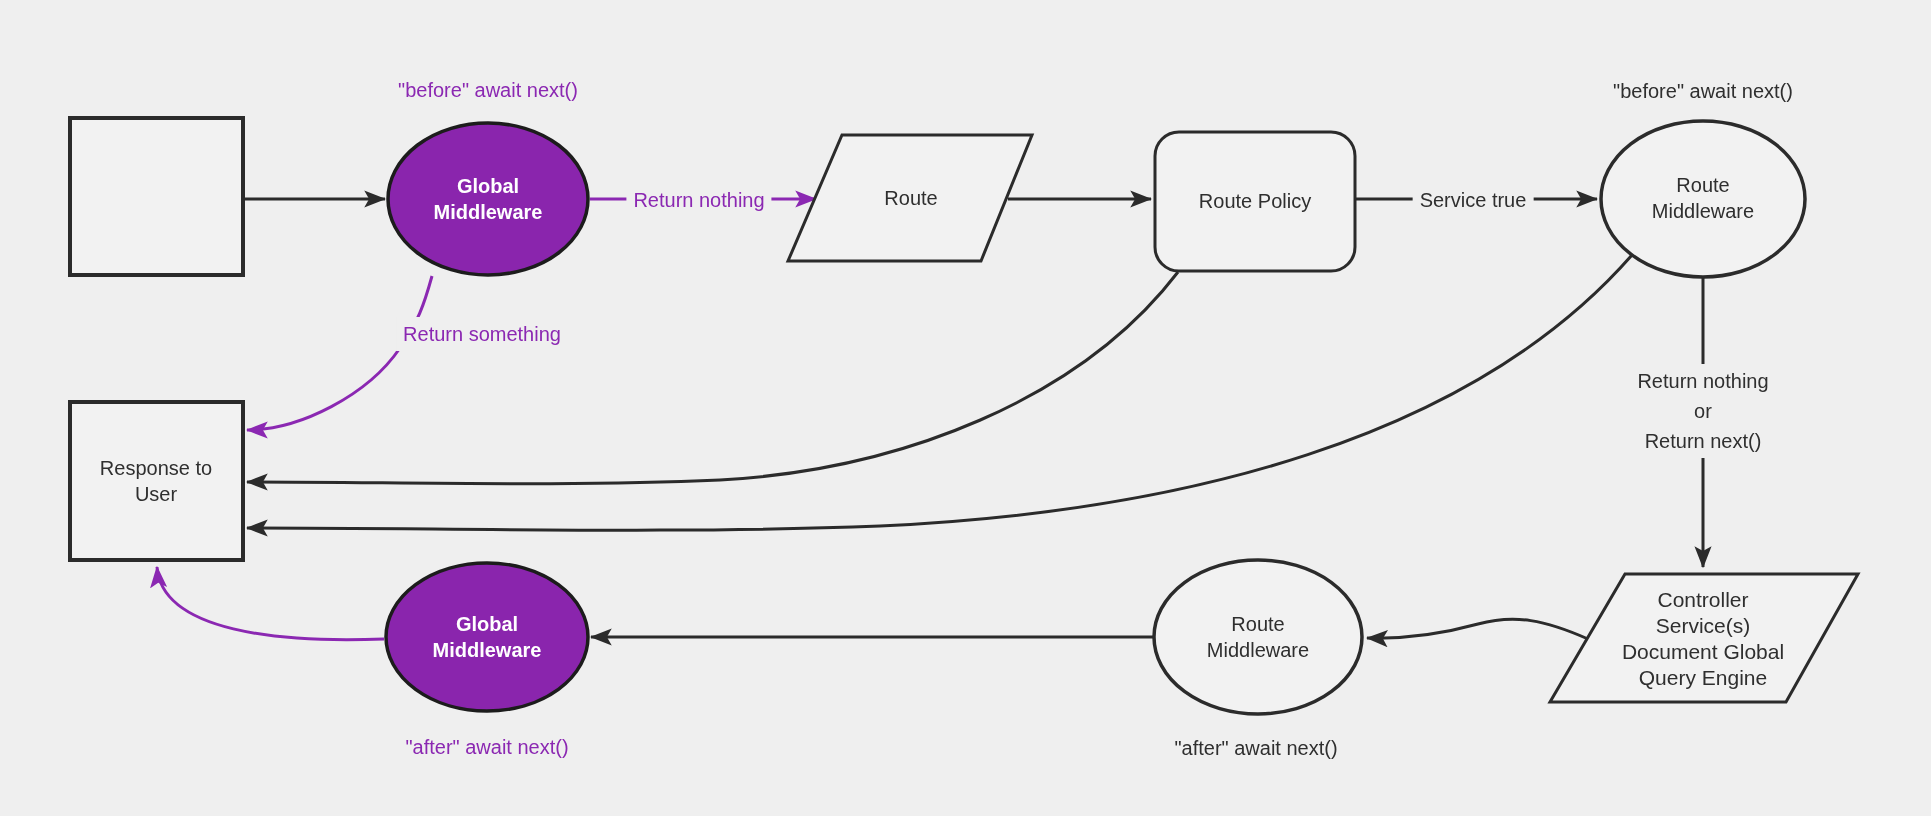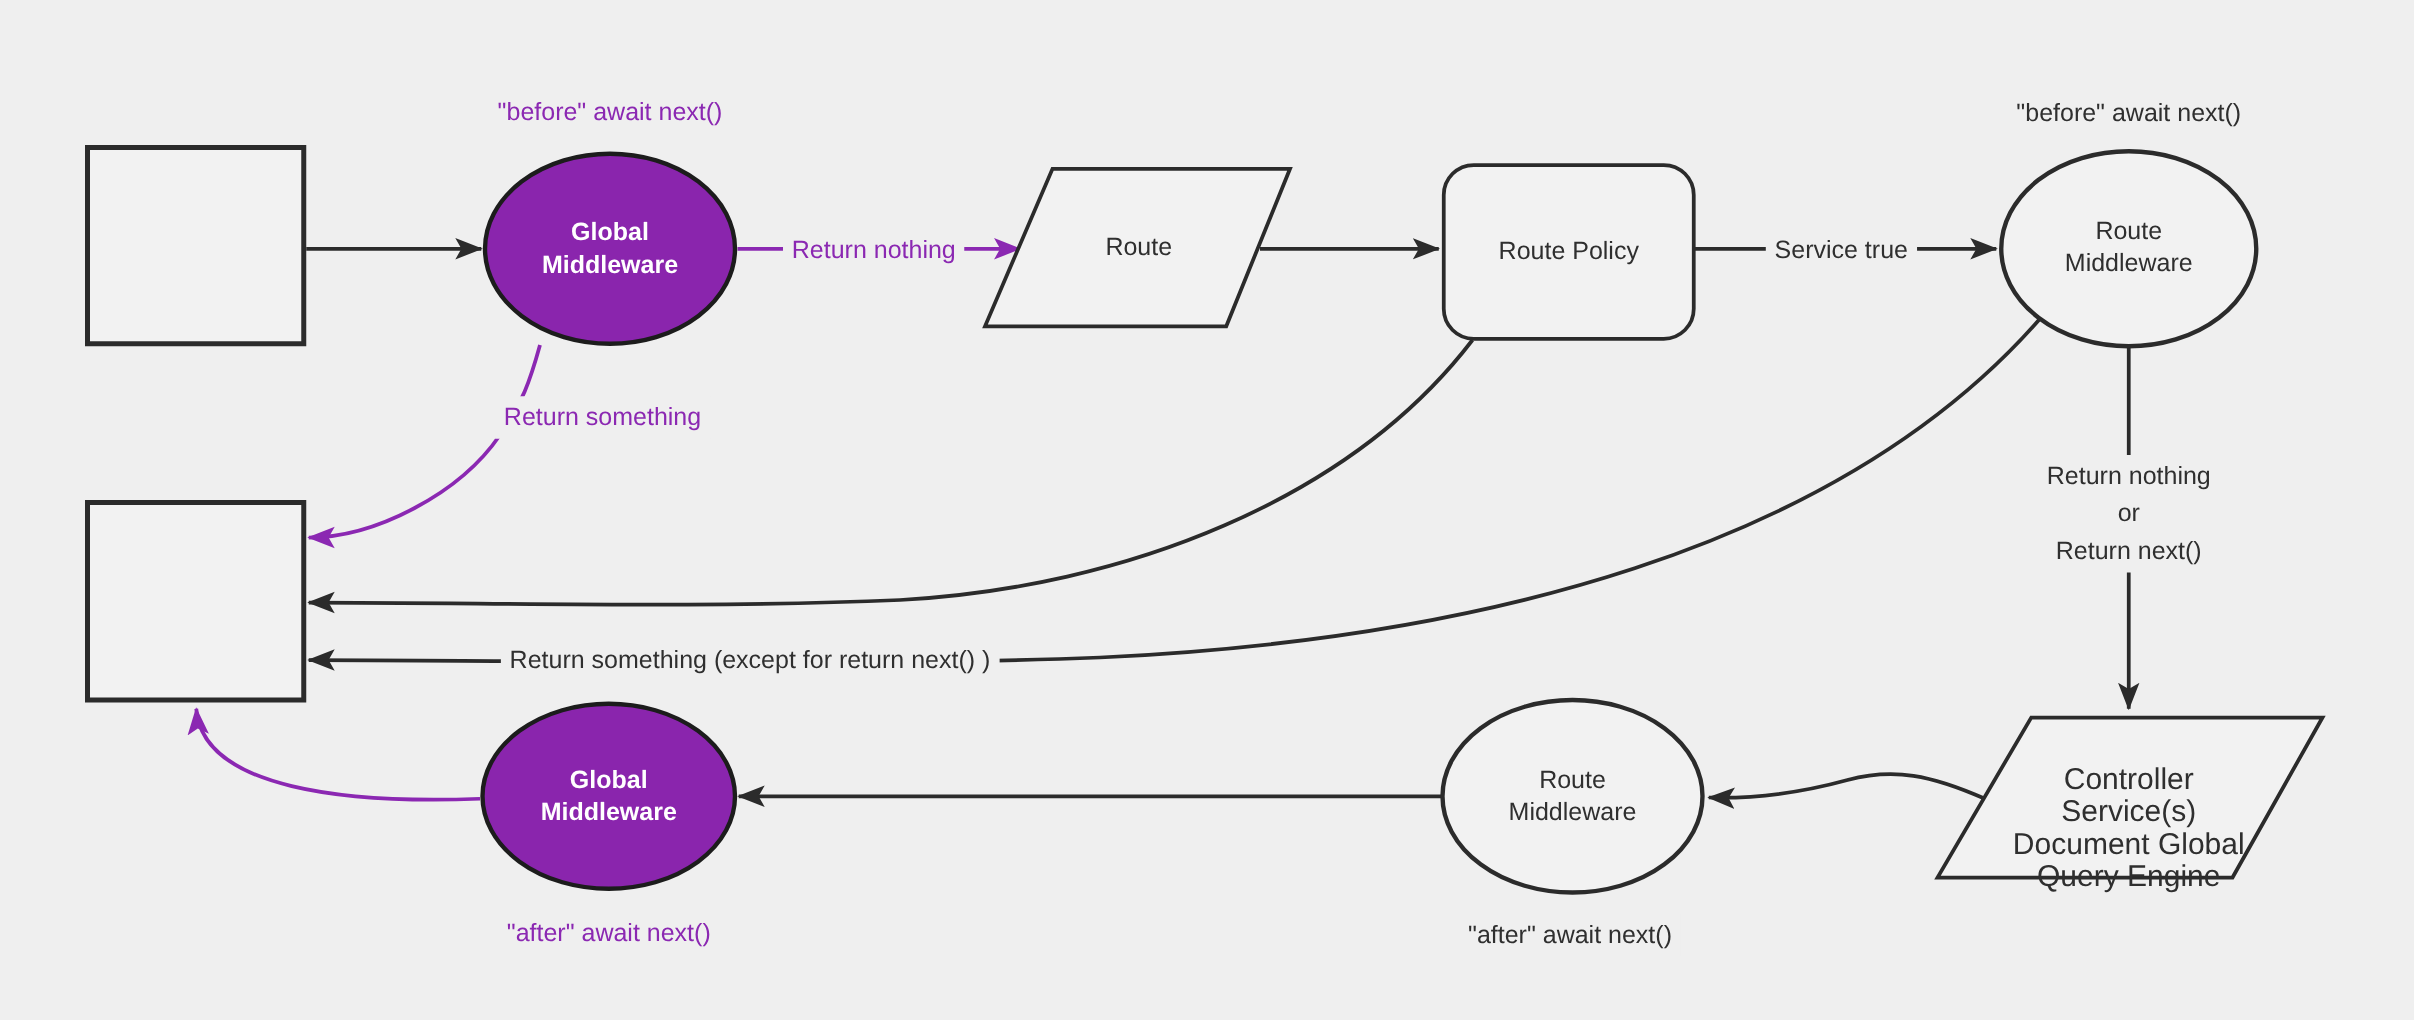--- a/index.html
+++ b/index.html
@@ -29,21 +29,21 @@
   .shape-poly{stroke-width:3;}
   .shape-round{stroke-width:3;}
   .shape-ellipse{stroke-width:3.5;}
   .shape-purple{fill:var(--purple-fill);stroke:#1c1c1c;stroke-width:3.5;}
   .nlabel{
     position:absolute;transform:translate(-50%,-50%);
     font-size:20px;line-height:1.3;color:var(--text);
     text-align:center;white-space:normal;
   }
   .nlabel.white{color:var(--white-text);font-weight:bold;}
-  .nlabel.small{font-size:24px;line-height:26px;margin-top:24px;}
+  .nlabel.small{font-size:21px;line-height:26px;}
   .nlabel.small span{display:block;}
   .elabel{
     position:absolute;transform:translate(-50%,-50%);
     font-size:20px;color:var(--text);
     background:var(--background);
     padding:2px 7px;white-space:nowrap;text-align:center;line-height:30px;
   }
   .elabel.purple{color:var(--purple);}
   .elabel.stack span{display:block;}
 </style>
@@ -90,28 +90,28 @@
   <div class="nlabel" style="left:1255px;top:201px;">Route Policy</div>
   <div class="nlabel" style="left:1703px;top:198px;width:124px;">Route Middleware</div>
   <div class="nlabel small" style="left:1703px;top:639px;width:220px;">
     <span>Controller</span>
     <span>Service(s)</span>
     <span>Document Global</span>
     <span>Query Engine</span>
   </div>
   <div class="nlabel" style="left:1258px;top:637px;width:124px;">Route Middleware</div>
   <div class="nlabel white" style="left:487px;top:637px;width:130px;">Global Middleware</div>
+  <div class="nlabel" style="left:156px;top:481px;width:132px;">Response to User</div>
 
   <div class="elabel purple" style="left:488px;top:90px;">"before" await next()</div>
   <div class="elabel purple" style="left:699px;top:200px;">Return nothing</div>
   <div class="elabel" style="left:1473px;top:200px;">Service true</div>
   <div class="elabel" style="left:1703px;top:91px;">"before" await next()</div>
   <div class="elabel purple" style="left:482px;top:334px;">Return something</div>
   <div class="elabel stack" style="left:1703px;top:411px;">
     <span>Return nothing</span>
     <span>or</span>
     <span>Return next()</span>
   </div>
-  <div class="elabel" style="left:600px;top:528px;">Return something (except for return next() )</div>
   <div class="elabel" style="left:1256px;top:748px;">"after" await next()</div>
   <div class="elabel purple" style="left:487px;top:747px;">"after" await next()</div>
 
 </div>
 
 </body></html>

